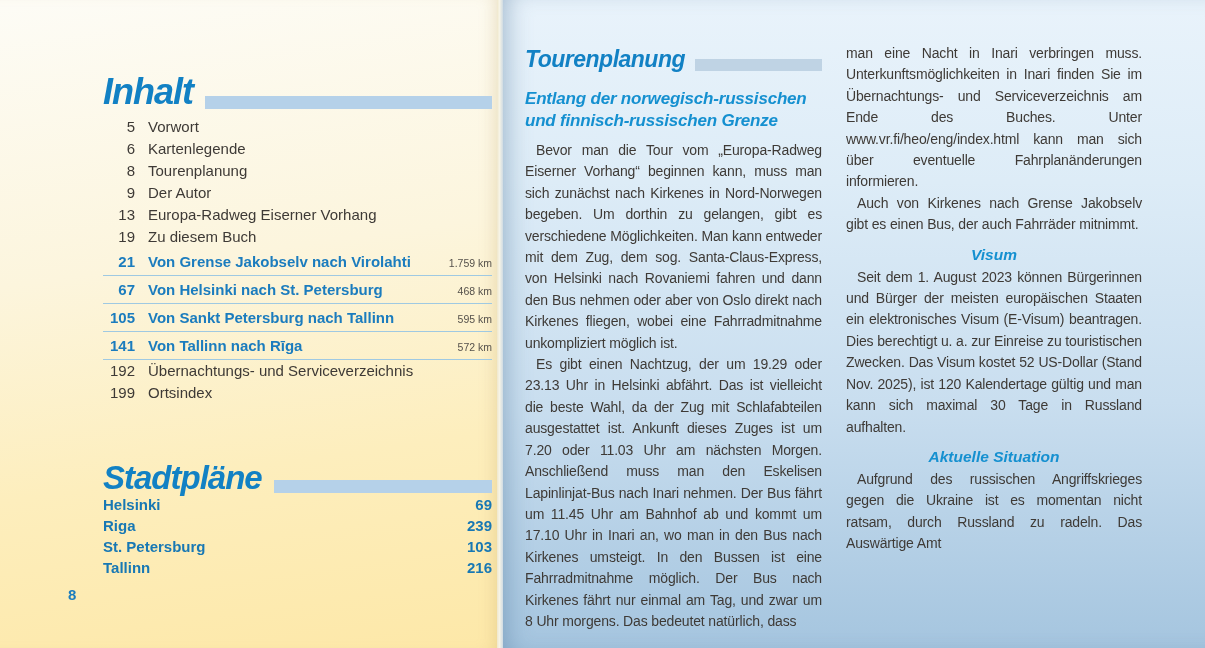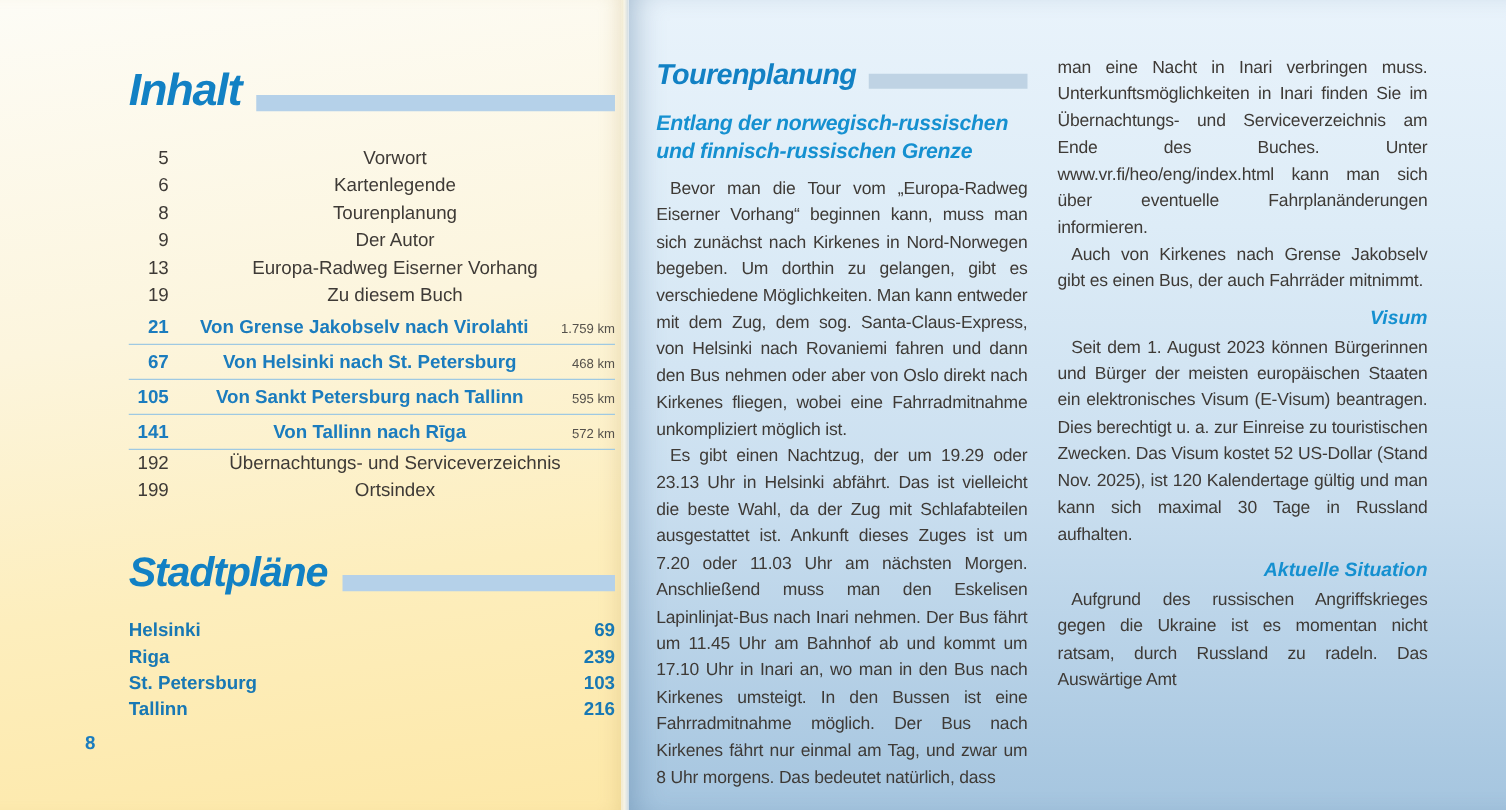--- a/index.html
+++ b/index.html
@@ -12,33 +12,33 @@
   }
 
   
   .page-left {
     position:absolute; left:0; top:0; width:497px; height:648px;
     background:linear-gradient(172deg,#fdfcf6 0%, #fcf5dd 40%, #fdeebd 70%, #fde8a8 100%);
     box-shadow: inset -12px 0 16px -10px rgba(186,158,90,.28);
   }
   .lp-inner { position:absolute; left:103px; width:389px; }
 
-  .heading-row { display:flex; align-items:flex-end; }
+  .heading-row { display:flex; align-items:flex-end;margin-top:20px; }
   .title-xl {
     font-size:36px; font-weight:bold; font-style:italic;
     color:#1281c4; letter-spacing:-1px; line-height:1; padding-bottom:2px;
   }
   .bar { flex:1; height:13px; margin-left:12px; margin-bottom:3px; }
   .bar-cream { background:#b5d1e9; }
   .bar-blue  { background:#bfd3e4; }
 
   .toc-wrap { position:absolute; top:116px; left:103px; width:389px; }
   .toc-row { display:flex; align-items:baseline; line-height:22px; color:#3e3a36; font-size:15px; }
   .toc-num { width:32px; text-align:right; flex:0 0 32px; }
-  .toc-label { margin-left:13px; flex:1;text-align:center; }
+  .toc-label { margin-left:13px; flex:1; }
   .toc-km { font-size:10.5px; color:#55514b; margin-left:8px; }
   .toc-row.route { color:#1b7cbe; font-weight:bold; border-bottom:1px solid #9fc9e2;
     padding:3px 0 4px 0; margin-top:3px; line-height:16px; }
   .toc-row.route .toc-km { font-weight:normal;margin-left:14px; }
 
   .stadt-wrap { position:absolute; top:441px; left:103px; width:389px; }
   .stadt-wrap .title-xl { font-size:33px; }
   .maps-wrap { position:absolute; top:494px; left:103px; width:389px; }
   .map-row { display:flex; justify-content:space-between; color:#1878b4; font-weight:bold;
     font-size:15px; line-height:21px; }
@@ -75,21 +75,21 @@
   }
 
   .body-copy { margin-top:8px; }
   .p {
     font-size:14px; line-height:21.4px; color:#3e3a36;
     text-align:justify; letter-spacing:-0.15px; text-indent:11px;
   }
   .p.noindent { text-indent:0; }
   .h {
     font-size:15.5px; font-weight:bold; font-style:italic; color:#1590d0;
-    margin:9px 0 2px 0; line-height:20px; text-align:right;
+    margin:9px 0 2px 0; line-height:20px; text-align:center;
   }
 </style>
 </head>
 <body>
 
 <div class="spread">
 
   <div class="page-left">
     <div class="lp-inner" style="top:54px">
       <div class="heading-row">

